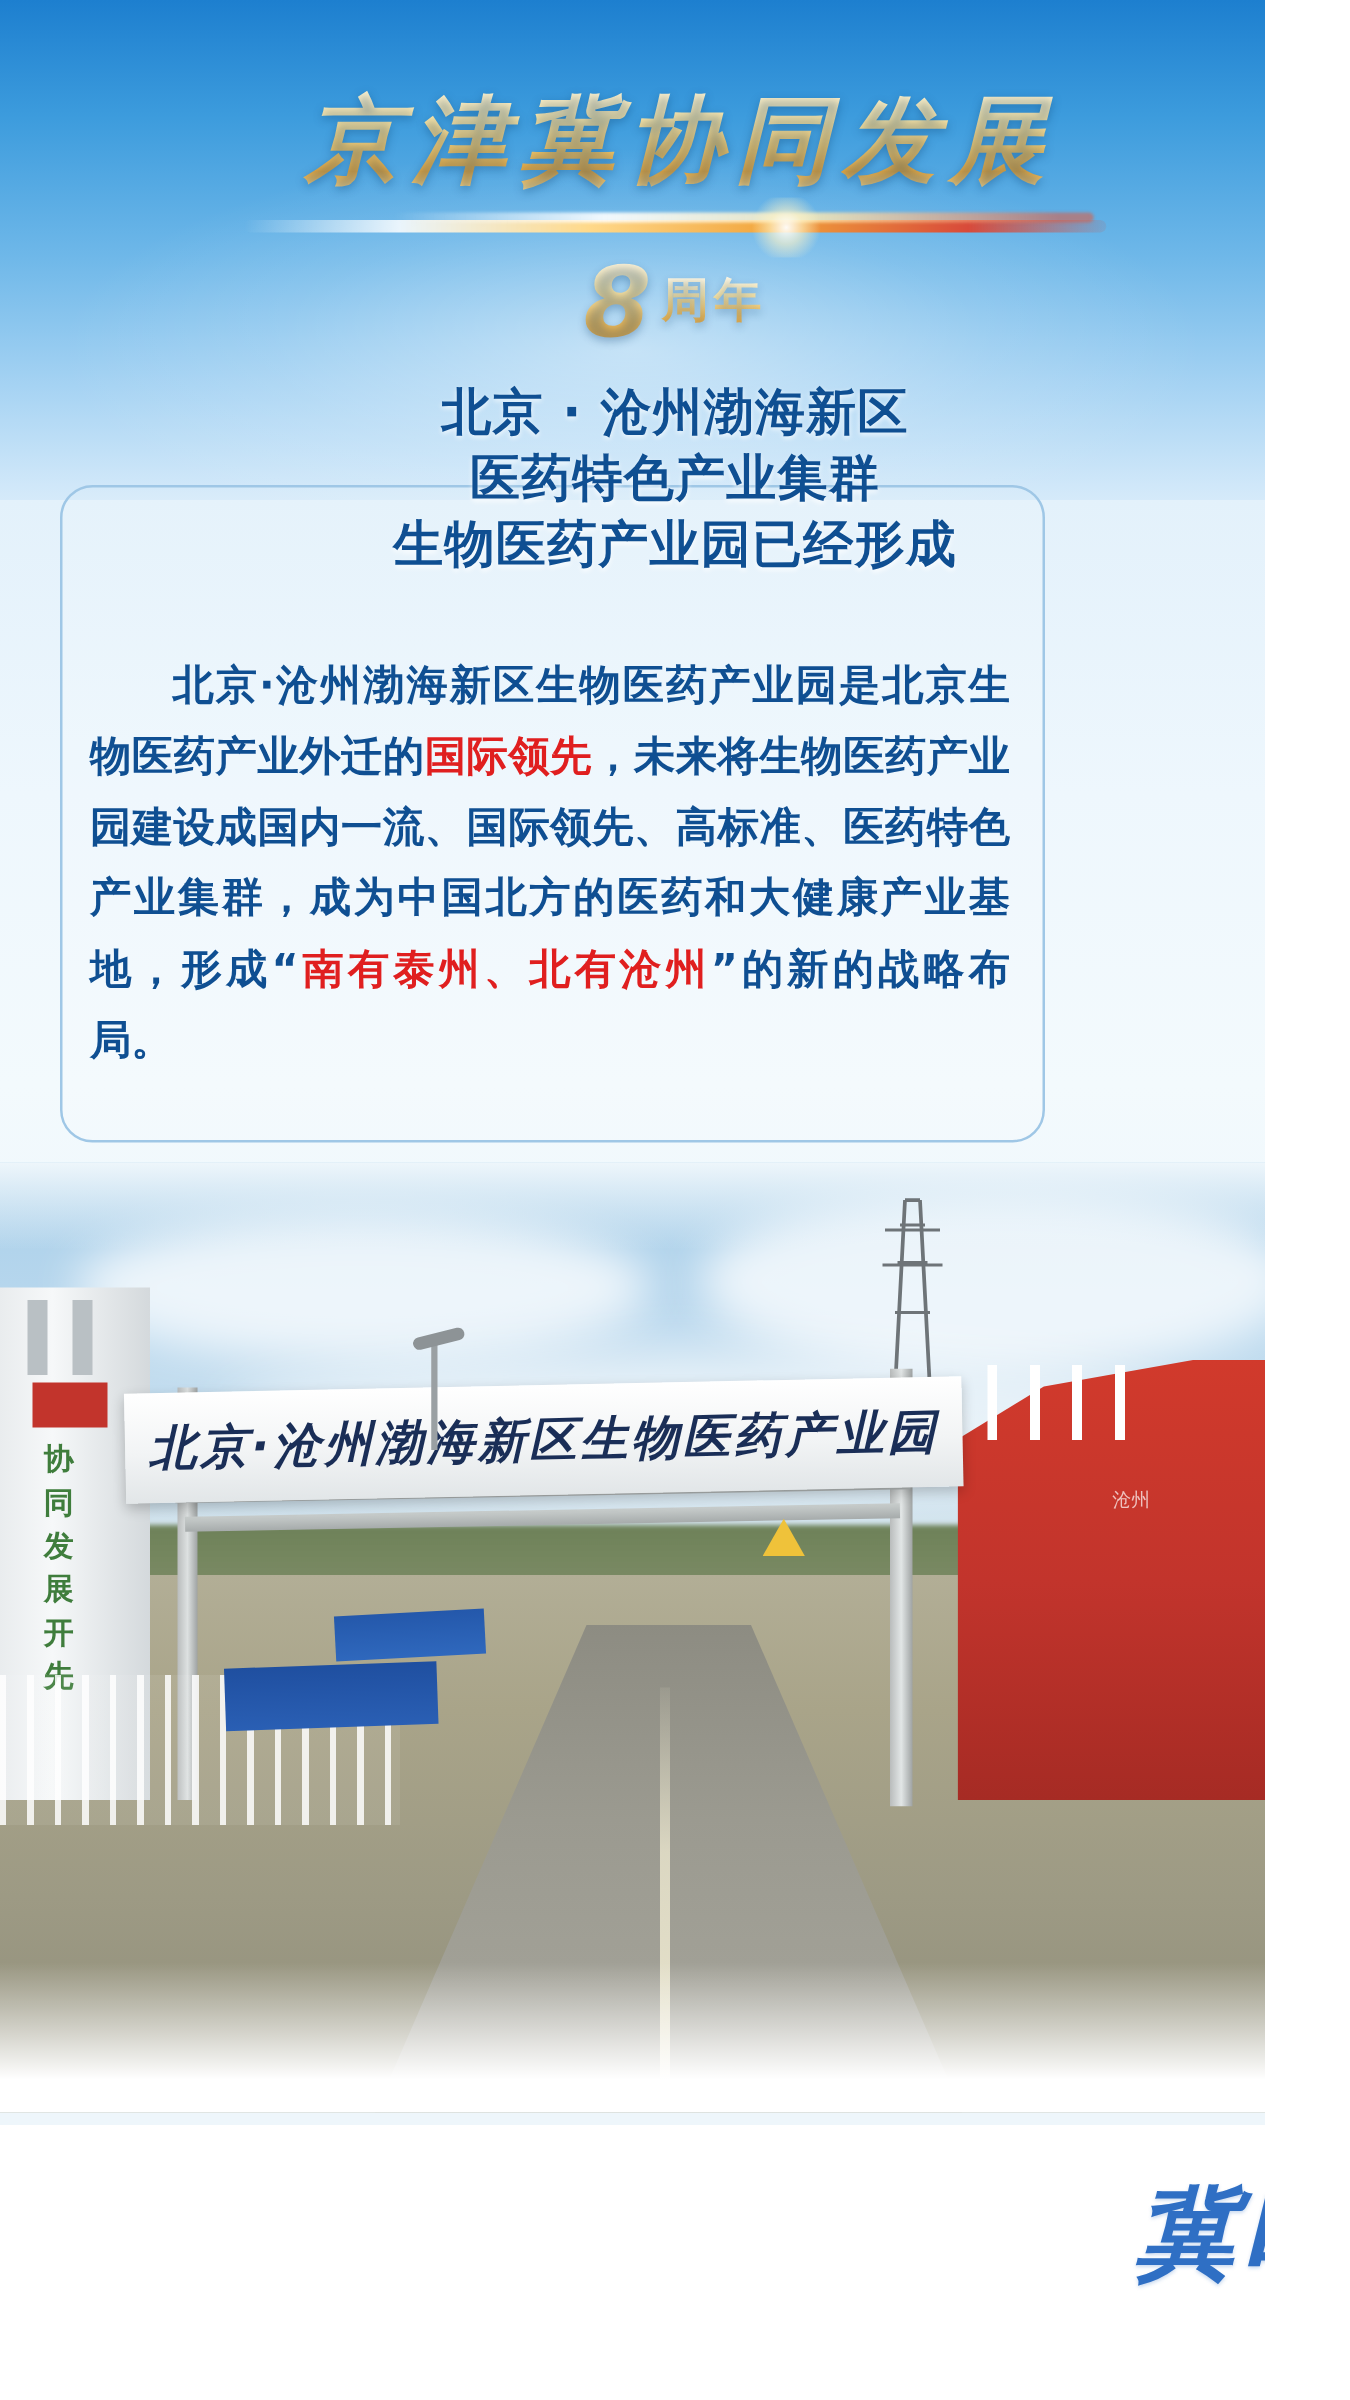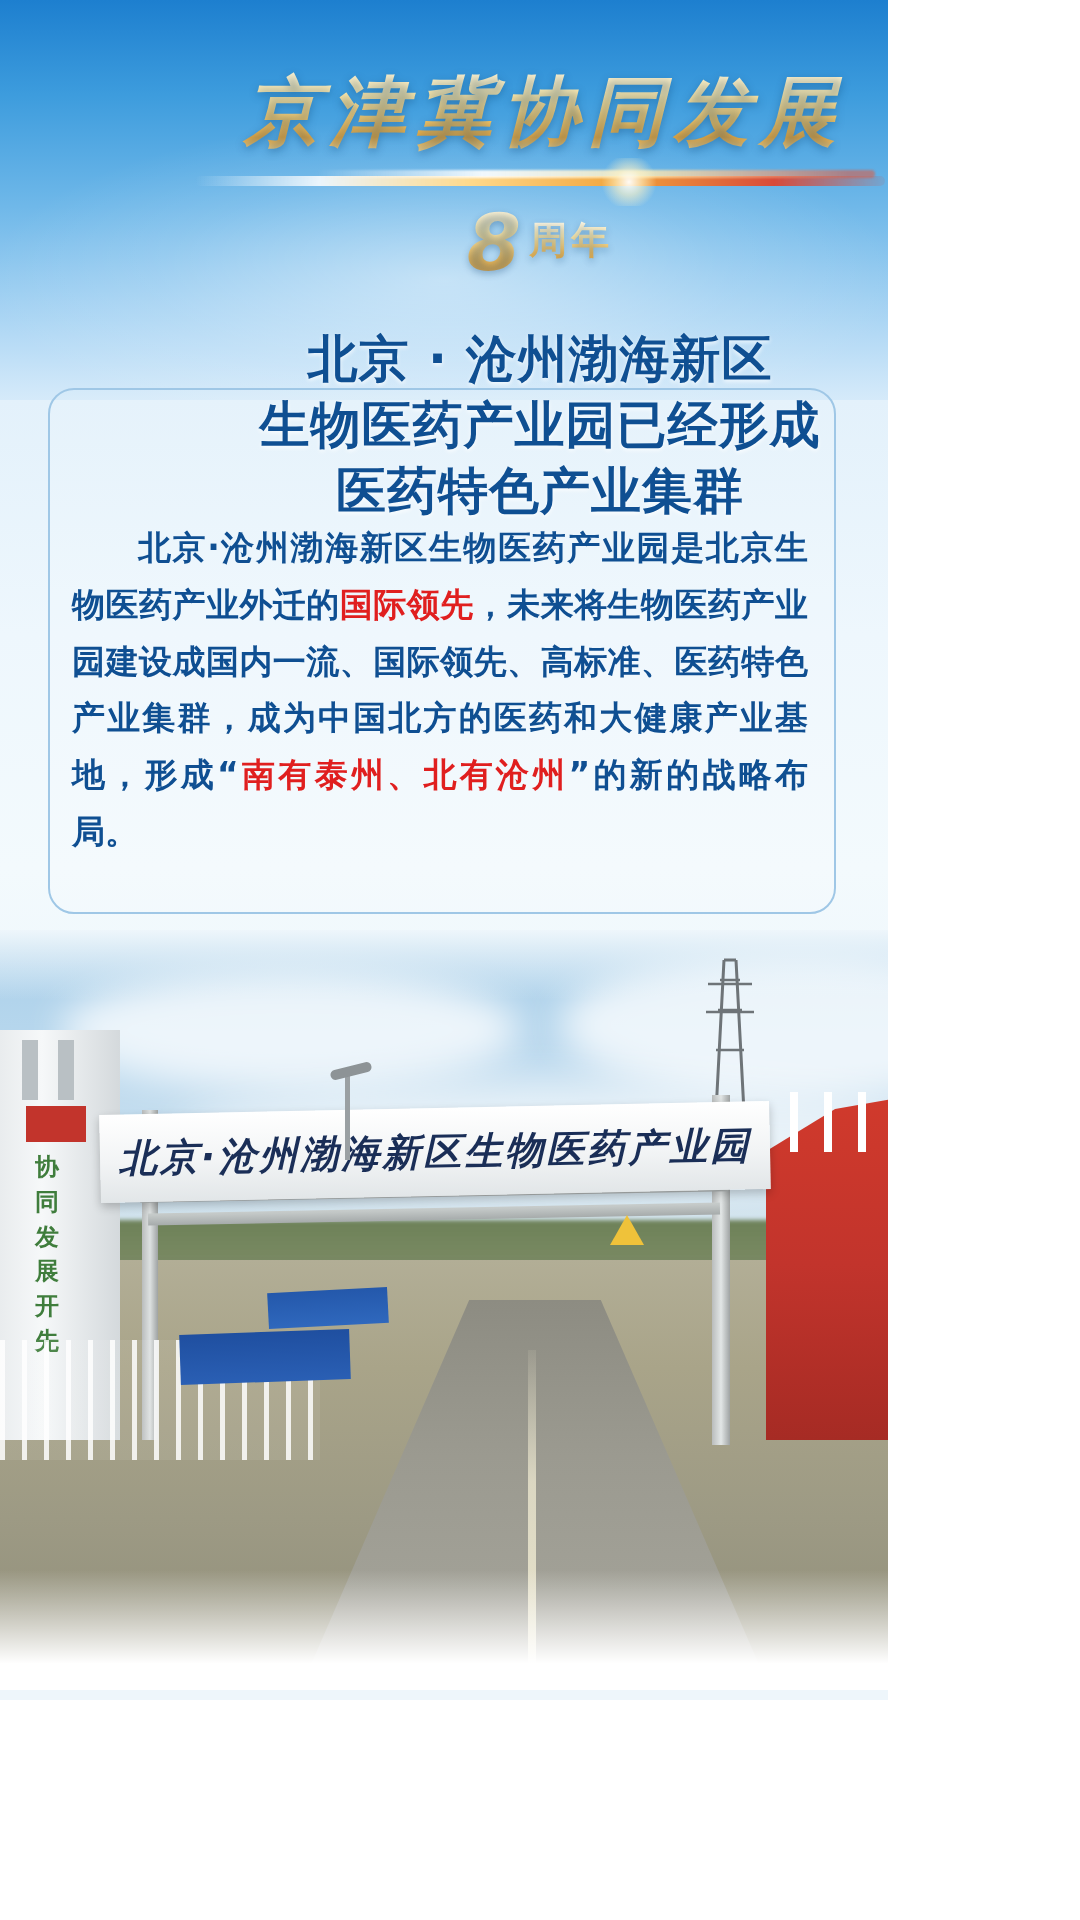--- a/index.html
+++ b/index.html
@@ -8,21 +8,21 @@
   }
   body {
     width: 1080px;
     height: 1920px;
     font-family: "Liberation Sans", sans-serif;
     background: #ffffff;
     overflow: hidden;
   }
   .poster {
     position: relative;
-    width: 888px;
+    width: 1012px;
     height: 1920px;
     overflow: hidden;
     background: linear-gradient(180deg, #2b8fd8 0%, #4ea6e4 7%, #86c5ef 16%, #b8ddf6 26%, #dceefb 36%, #eef7fd 46%, #f4fafd 56%, #eef6fb 66%);
   }
 
   
   .sky-top {
     position: absolute;
     left: 0; top: 0;
     width: 1080px; height: 430px;
@@ -133,25 +133,25 @@
     position: absolute;
     left: 48px; top: 388px;
     width: 784px;
     height: 522px;
     border: 2px solid #9fc7e6;
     border-radius: 26px;
     background: rgba(255,255,255,0.10);
   }
   .card-heading {
     position: absolute;
-    left: 0; top: 326px;
+    left: 0; top: 304px;
     width: 1080px;
     text-align: center;
     font-family: "DejaVu Sans", sans-serif;
-    font-size: 50px;
+    font-size: 40px;
     font-weight: bold;
     line-height: 1.32;
     color: #0f4f92;
     letter-spacing: 1px;
     text-shadow: 0 2px 4px rgba(255,255,255,0.8);
   }
   .heading-line { display: block; }
 
   .body-text {
     position: absolute;
@@ -404,22 +404,22 @@
     <div class="sub-row">
       <span class="sub-num">8</span>
       <span class="sub-unit">周年</span>
     </div>
   </div>
 
   <div class="card"></div>
 
   <div class="card-heading">
     <span class="heading-line">北京 · 沧州渤海新区</span>
+    <span class="heading-line">医药特色产业集群</span>
     <span class="heading-line">生物医药产业园已经形成</span>
-    <span class="heading-line">医药特色产业集群</span>
   </div>
 
   <div class="body-text"><span>北京·沧州渤海新区生物医药产业园是北京生物医药产业外迁的</span><span class="hl">国际领先</span><span>，未来将生物医药产业园建设成国内一流、国际领先、高标准、医药特色产业集群，成为中国北方的医药和大健康产业基地，形成“</span><span class="hl">南有泰州、北有沧州</span><span>”的新的战略布局。</span></div>
 
   <div class="photo">
     <div class="photo-sky"></div>
     <div class="cloud2"></div>
     <div class="tree-band"></div>
     <div class="photo-ground"></div>
     <div class="road"></div>

